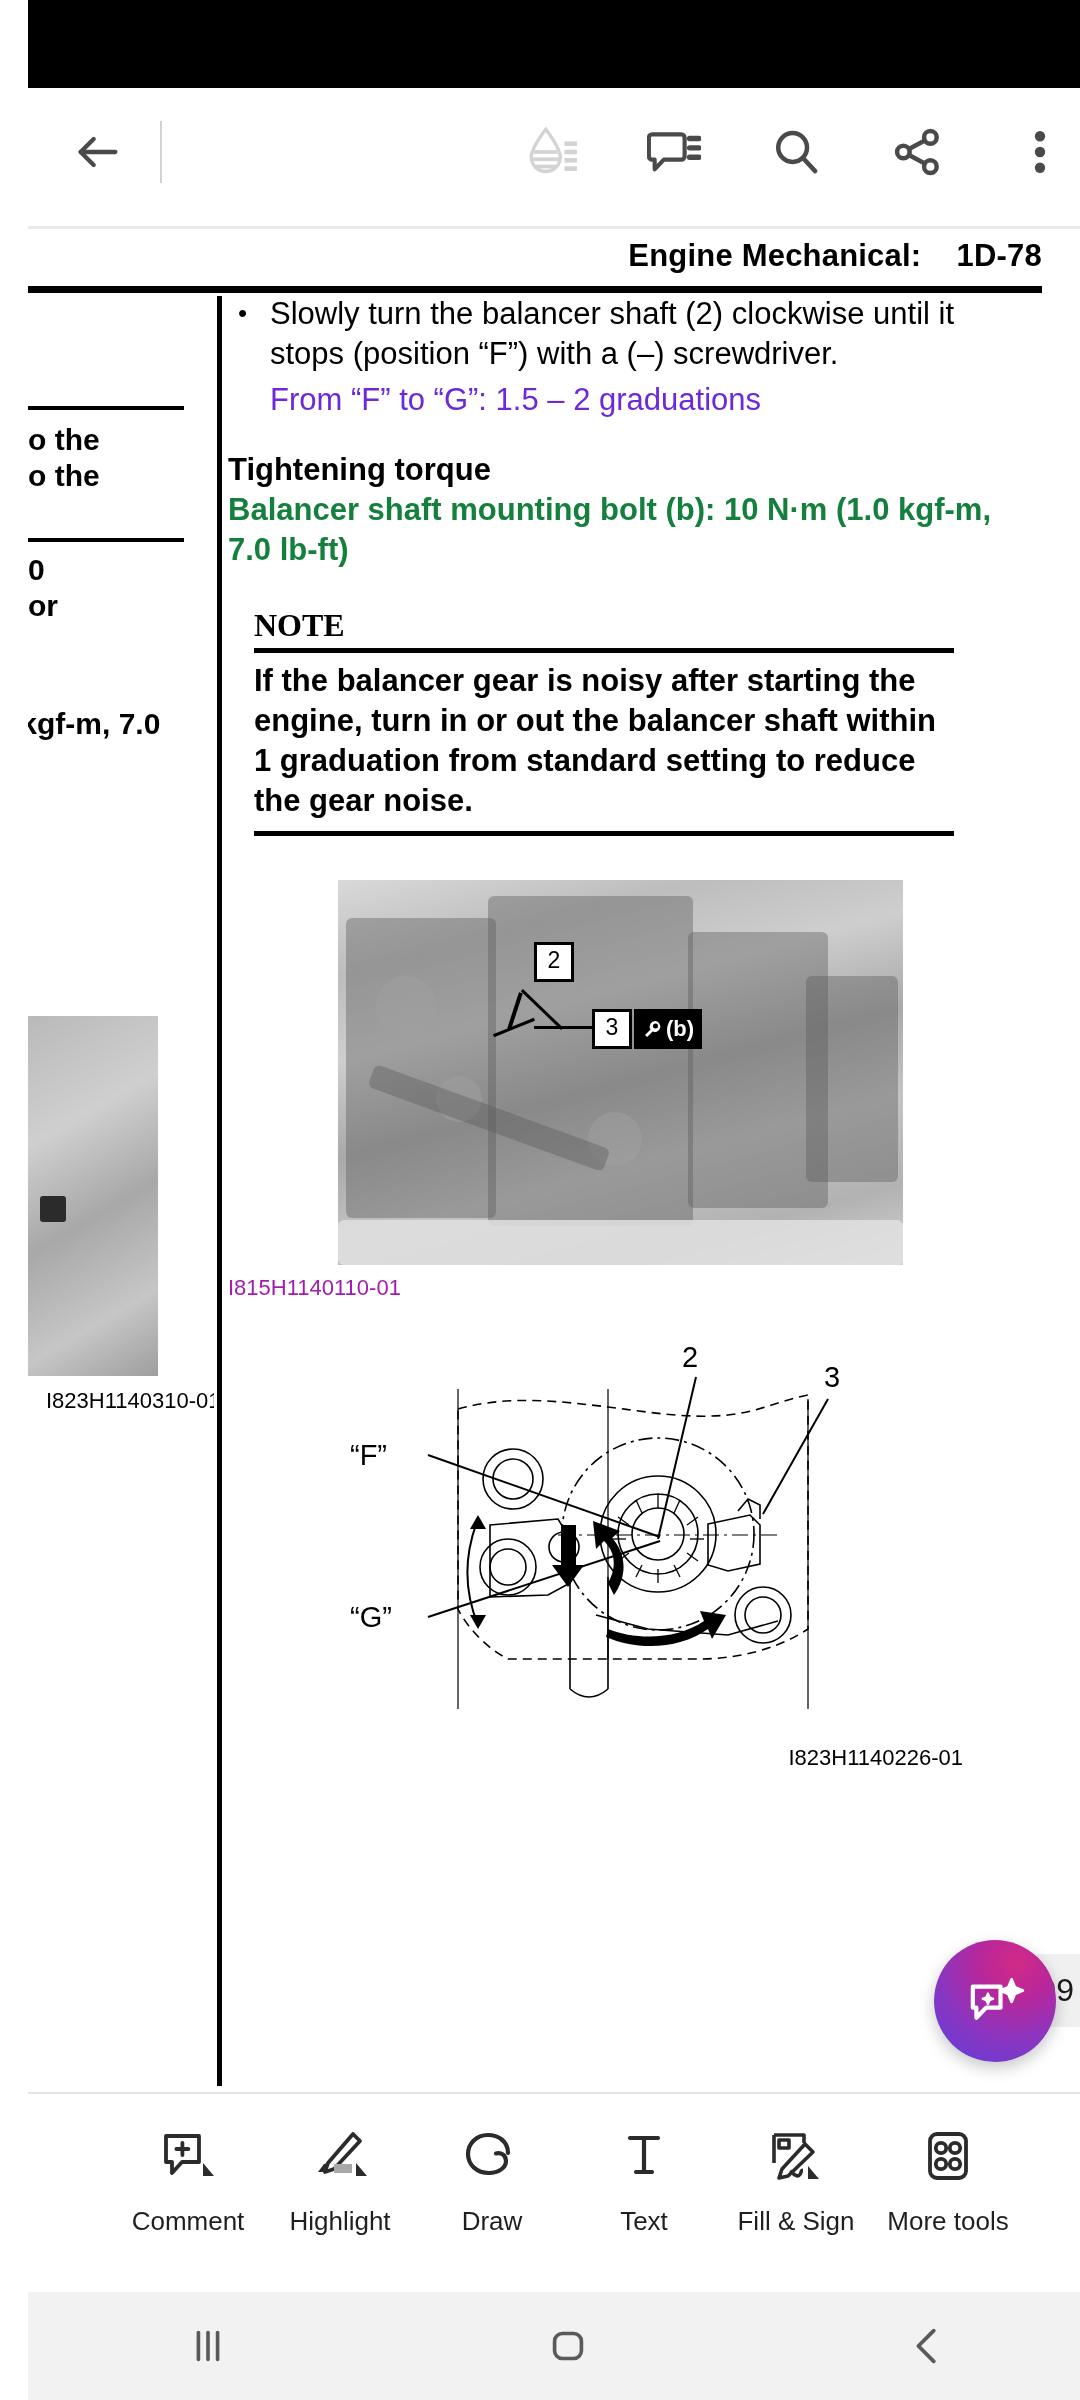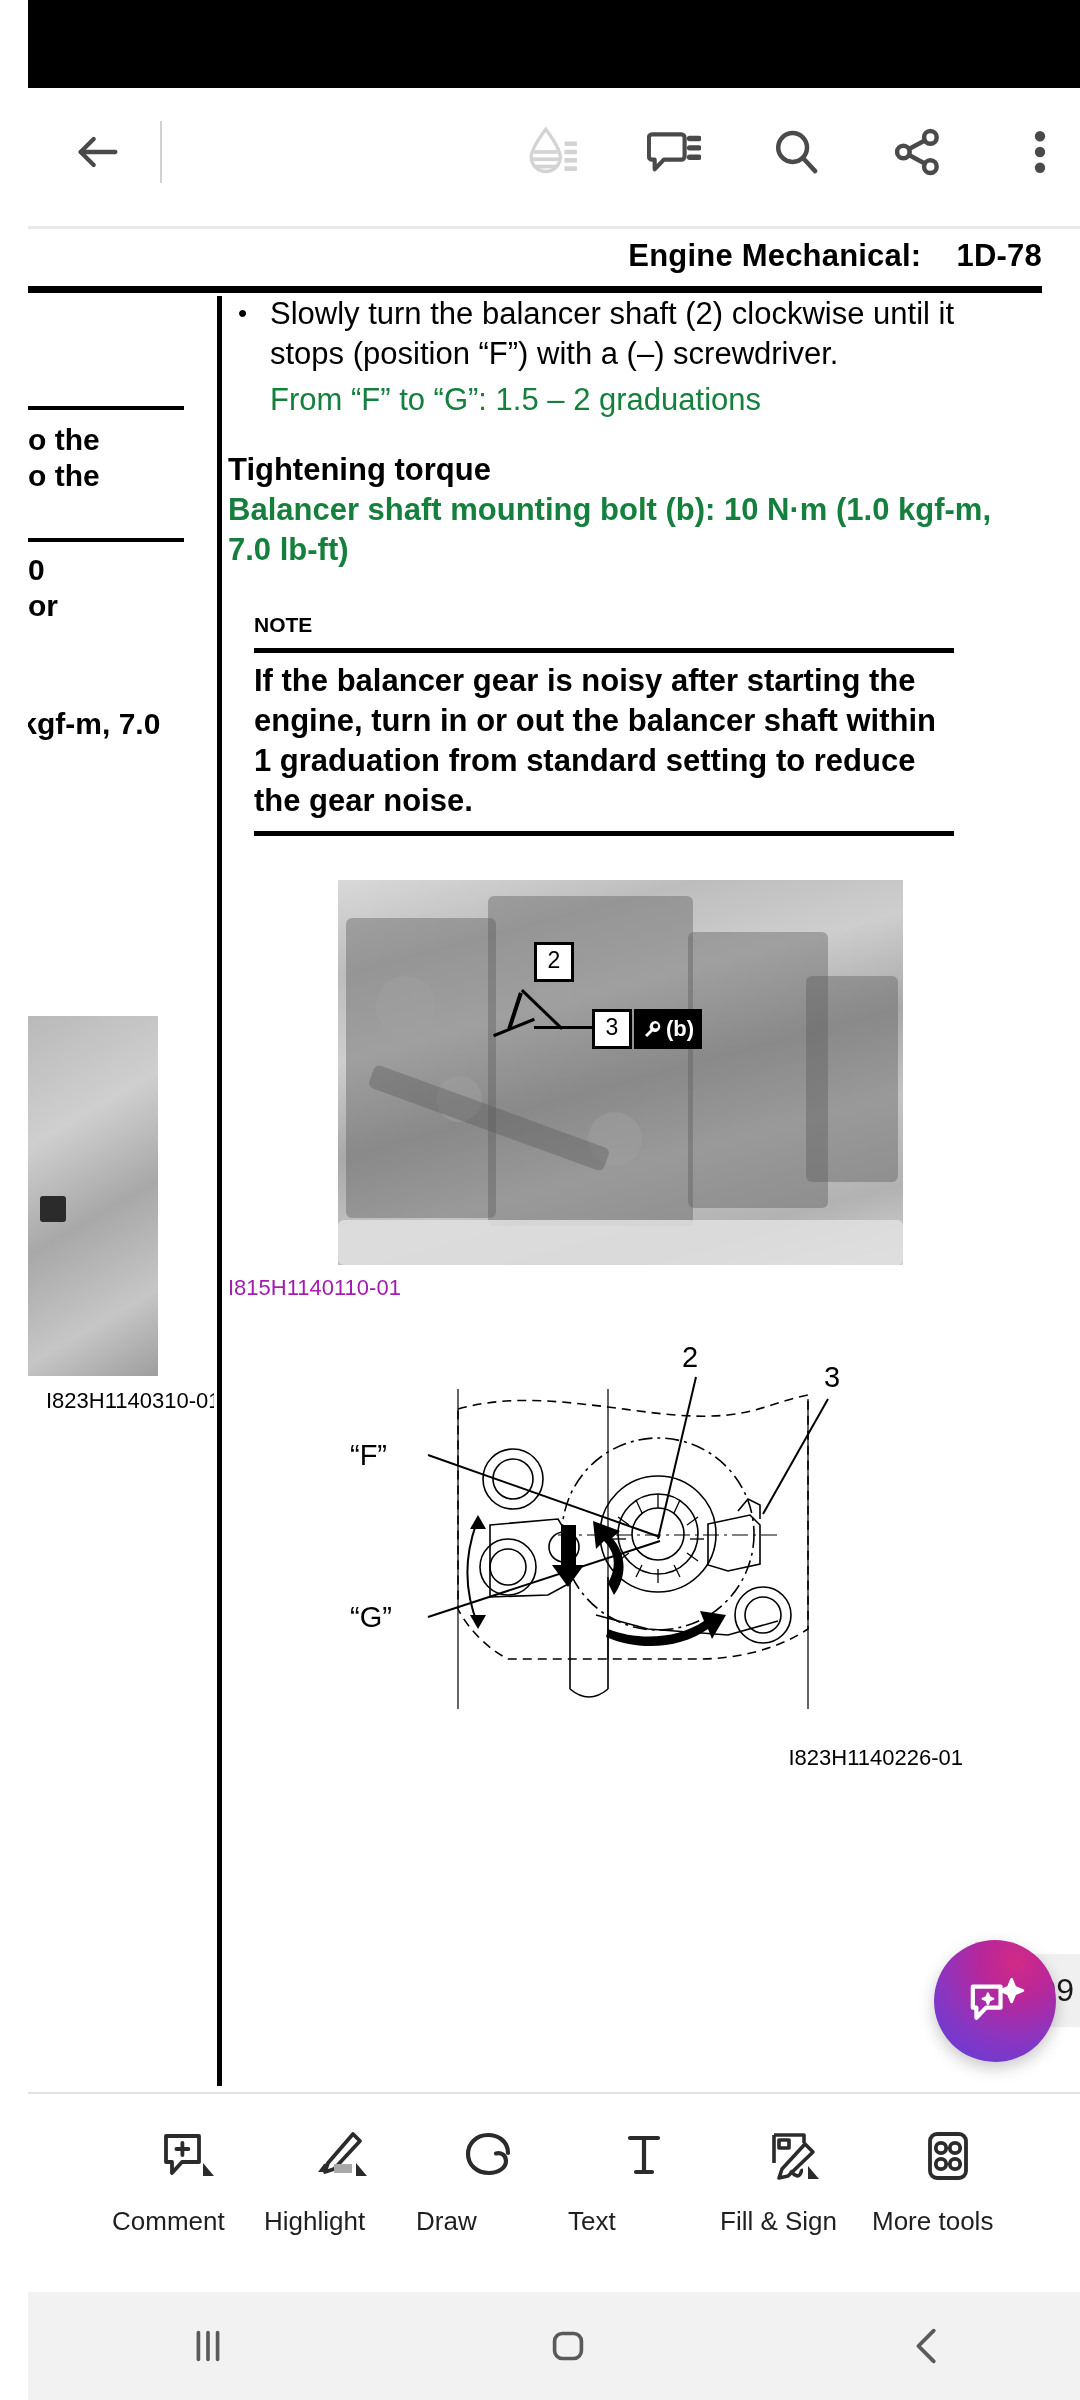--- a/index.html
+++ b/index.html
@@ -87,29 +87,29 @@
   .maincol { position:absolute; top:78px; left:200px; width:790px; }
 
   ul.bullets { list-style:none; }
   ul.bullets li {
     position:relative; padding-left:42px; margin-bottom:6px;
     font-size:31px; line-height:40px; color:#000;
   }
   ul.bullets li:before {
     content:"\2022"; position:absolute; left:10px; top:-1px; font-size:26px;
   }
-  .sub-line { font-size:31px; line-height:40px; color:#15803d; padding-left:42px; }
+  .sub-line { font-size:31px; line-height:40px; color:#6d28d9; padding-left:42px; }
 
   .torque { margin-top:30px; }
   .torque-title { font-size:31px; font-weight:bold; line-height:40px; color:#000; }
   .torque-val   { font-size:31px; font-weight:bold; line-height:40px; color:#15803d; }
 
   
   .note { margin-top:36px; margin-left:26px; width:700px; }
-  .note-label { font-size:21px; font-weight:bold; color:#000; line-height:38px; }
+  .note-label { font-size:32px; font-weight:bold; color:#000; line-height:38px;font-family:Liberation Serif, serif; }
   .note-rule { height:5px; background:#000; margin-top:4px; }
   .note-body {
     font-size:31px; font-weight:bold; line-height:40px; color:#000; padding:8px 0 10px 0;
   }
   .note-rule-b { height:5px; background:#000; }
 
   
   .fig-photo {
     position:relative; margin:44px 0 0 110px; width:565px; height:385px;
     background:linear-gradient(165deg,#d9d9d9 0%,#bdbdbd 18%,#cecece 34%,#a9a9a9 52%,#c4c4c4 68%,#b2b2b2 85%,#d4d4d4 100%);
@@ -154,21 +154,21 @@
     display:flex; align-items:center; justify-content:center; cursor:pointer;
   }
 
   
   .toolbar {
     position:absolute; top:2092px; left:0; width:1080px; height:200px;
     background:#ffffff; border-top:2px solid #e3e3e3;
     display:flex; align-items:flex-start; justify-content:center; padding-top:22px;
   }
   .tool {
-    width:152px; display:flex; flex-direction:column; cursor:pointer;
+    width:152px; display:flex; flex-direction:column; align-items:center; cursor:pointer;
   }
   .tool-ico { height:86px; display:flex; align-items:center; justify-content:center; }
   .tool-lbl { font-size:26px; color:#1f1f1f; margin-top:4px; white-space:nowrap; }
 
   
   .navbar {
     position:absolute; top:2292px; left:0; width:1080px; height:108px;
     background:#f2f2f2; display:flex; align-items:center; justify-content:space-around;
   }
   .nav-btn { width:160px; height:108px; display:flex; align-items:center; justify-content:center; cursor:pointer; }

